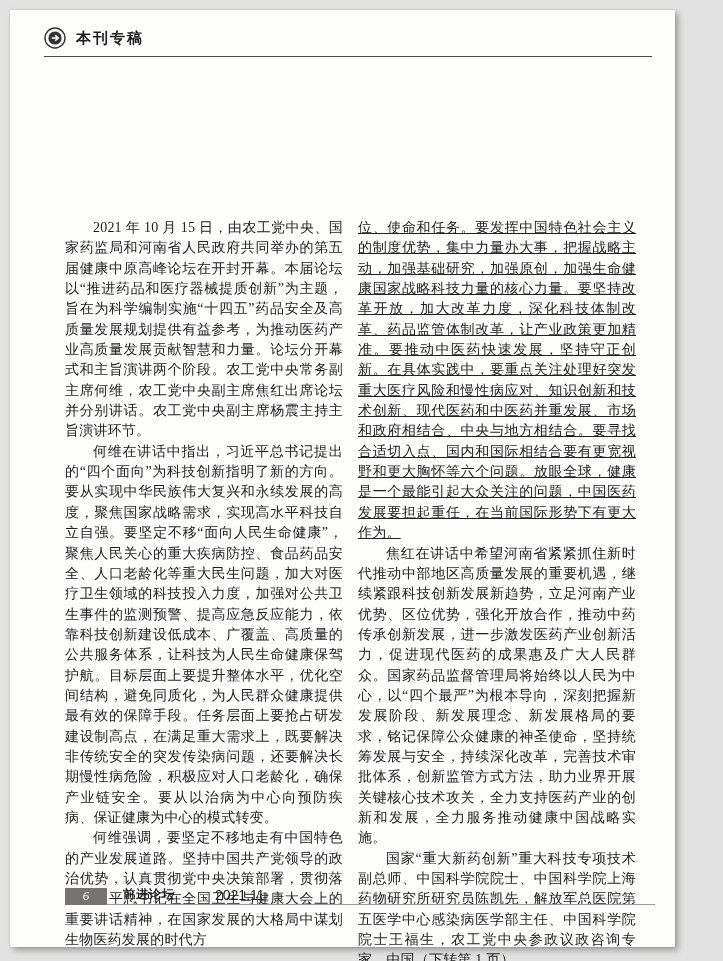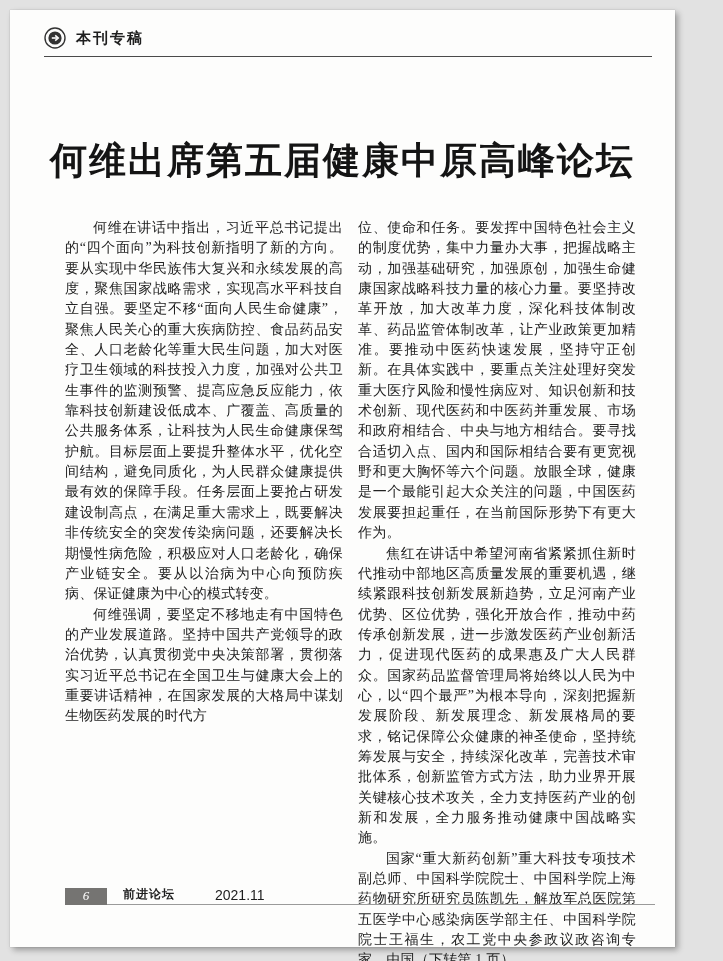--- a/index.html
+++ b/index.html
@@ -57,21 +57,21 @@
     min-width: 0;
   }
   .col p {
     font-size: 14px;
     line-height: 20.35px;
     color: #222;
     text-align: justify;
     text-indent: 2em;
     letter-spacing: 0.2px;
   }
-  .col p.cont { text-indent: 0; }
+  .col p.cont { text-indent: 0; text-decoration: underline; }
   
   .footer {
     position: absolute;
     left: 55px; right: 20px; top: 877px;
     height: 18px;
   }
   .footer-line {
     position: absolute;
     left: 42px; right: 0; bottom: 0;
     border-bottom: 1px solid #9a9a9a;
@@ -117,24 +117,24 @@
       <svg width="22" height="22" viewBox="0 0 22 22">
         <circle cx="11" cy="11" r="10" fill="none" stroke="#333" stroke-width="1.4"></circle>
         <circle cx="11" cy="11" r="6.6" fill="#333"></circle>
         <path d="M7.8 11 H13" stroke="#fff" stroke-width="1.6" fill="none"></path>
         <path d="M11.2 8.4 L14.2 11 L11.2 13.6" stroke="#fff" stroke-width="1.6" fill="none" stroke-linejoin="miter"></path>
       </svg>
     </span>
     <span class="header-label">本刊专稿</span>
   </div>
 
-  <h1 class="title">何维出席第五届健康中原高峰论坛</h1>
 
   <div class="body-columns">
     <div class="col">
+      <p>2021 年 10 月 15 日，由农工党中央、国家药监局和河南省人民政府共同举办的第五届健康中原高峰论坛在开封开幕。本届论坛以“推进药品和医疗器械提质创新”为主题，旨在为科学编制实施“十四五”药品安全及高质量发展规划提供有益参考，为推动医药产业高质量发展贡献智慧和力量。论坛分开幕式和主旨演讲两个阶段。农工党中央常务副主席何维，农工党中央副主席焦红出席论坛并分别讲话。农工党中央副主席杨震主持主旨演讲环节。</p>
       <p>何维在讲话中指出，习近平总书记提出的“四个面向”为科技创新指明了新的方向。要从实现中华民族伟大复兴和永续发展的高度，聚焦国家战略需求，实现高水平科技自立自强。要坚定不移“面向人民生命健康”，聚焦人民关心的重大疾病防控、食品药品安全、人口老龄化等重大民生问题，加大对医疗卫生领域的科技投入力度，加强对公共卫生事件的监测预警、提高应急反应能力，依靠科技创新建设低成本、广覆盖、高质量的公共服务体系，让科技为人民生命健康保驾护航。目标层面上要提升整体水平，优化空间结构，避免同质化，为人民群众健康提供最有效的保障手段。任务层面上要抢占研发建设制高点，在满足重大需求上，既要解决非传统安全的突发传染病问题，还要解决长期慢性病危险，积极应对人口老龄化，确保产业链安全。要从以治病为中心向预防疾病、保证健康为中心的模式转变。</p>
       <p>何维强调，要坚定不移地走有中国特色的产业发展道路。坚持中国共产党领导的政治优势，认真贯彻党中央决策部署，贯彻落实习近平总书记在全国卫生与健康大会上的重要讲话精神，在国家发展的大格局中谋划生物医药发展的时代方</p>
     </div>
     <div class="col">
       <p class="cont">位、使命和任务。要发挥中国特色社会主义的制度优势，集中力量办大事，把握战略主动，加强基础研究，加强原创，加强生命健康国家战略科技力量的核心力量。要坚持改革开放，加大改革力度，深化科技体制改革、药品监管体制改革，让产业政策更加精准。要推动中医药快速发展，坚持守正创新。在具体实践中，要重点关注处理好突发重大医疗风险和慢性病应对、知识创新和技术创新、现代医药和中医药并重发展、市场和政府相结合、中央与地方相结合。要寻找合适切入点、国内和国际相结合要有更宽视野和更大胸怀等六个问题。放眼全球，健康是一个最能引起大众关注的问题，中国医药发展要担起重任，在当前国际形势下有更大作为。</p>
       <p>焦红在讲话中希望河南省紧紧抓住新时代推动中部地区高质量发展的重要机遇，继续紧跟科技创新发展新趋势，立足河南产业优势、区位优势，强化开放合作，推动中药传承创新发展，进一步激发医药产业创新活力，促进现代医药的成果惠及广大人民群众。国家药品监督管理局将始终以人民为中心，以“四个最严”为根本导向，深刻把握新发展阶段、新发展理念、新发展格局的要求，铭记保障公众健康的神圣使命，坚持统筹发展与安全，持续深化改革，完善技术审批体系，创新监管方式方法，助力业界开展关键核心技术攻关，全力支持医药产业的创新和发展，全力服务推动健康中国战略实施。</p>
       <p>国家“重大新药创新”重大科技专项技术副总师、中国科学院院士、中国科学院上海药物研究所研究员陈凯先，解放军总医院第五医学中心感染病医学部主任、中国科学院院士王福生，农工党中央参政议政咨询专家、中国（下转第 1 页）</p>
     </div>
   </div>
 

